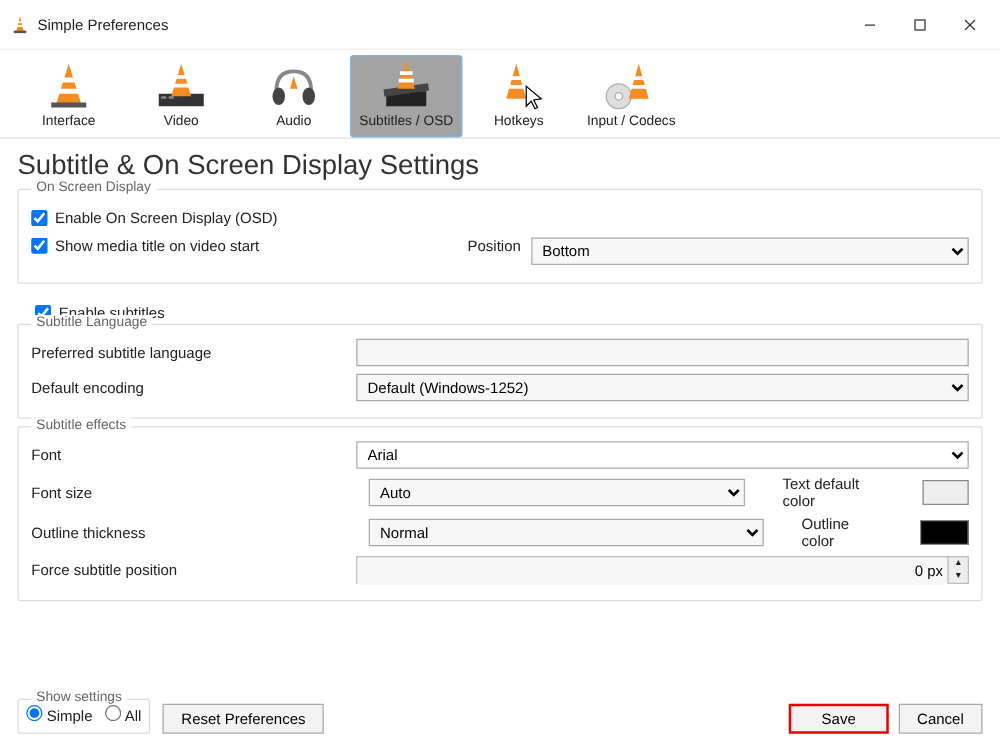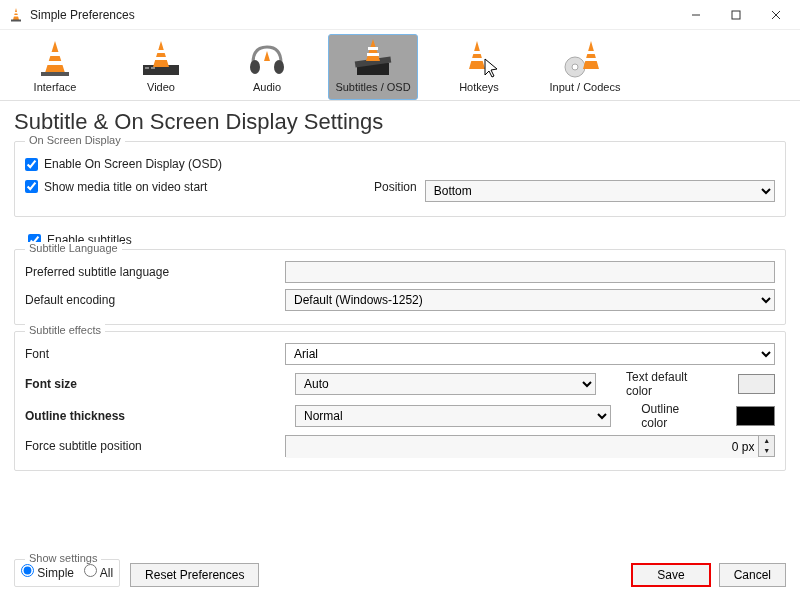--- a/index.html
+++ b/index.html
@@ -1,21 +1,21 @@
 <!DOCTYPE html>
 <html><head>
 <meta charset="utf-8">
 <style>
 * { box-sizing: border-box; margin: 0; padding: 0; }
 body { font-family: "Segoe UI", Tahoma, sans-serif; font-size: 12px; background: #fff; color: #222; width: 800px; height: 593px; overflow: hidden; }
-.titlebar { height: 30px; display: flex; align-items: center; padding: 0 4px 0 8px; border-bottom: 1px solid #eee; }
+.titlebar { height: 40px; display: flex; align-items: center; padding: 0 4px 0 8px; border-bottom: 1px solid #eee; }
 .titlebar .icon { width: 16px; height: 16px; margin-right: 6px; }
 .titlebar .title { flex: 1; font-size: 12px; }
 .winbtn { width: 40px; height: 30px; display: flex; align-items: center; justify-content: center; }
-.tabs { display: flex; gap: 16px; padding: 4px 10px 0; border-bottom: 1px solid #e0e0e0; }
+.tabs { display: flex; gap: 0; padding: 4px 10px 0; border-bottom: 1px solid #e0e0e0; }
 .tab { width: 90px; text-align: center; padding: 4px 2px 6px; border: 1px solid transparent; border-radius: 3px; }
 .tab.active { background: #a3a3a3; border-color: #7ab7e8; }
 .tab-icon { width: 48px; height: 40px; margin: 0 auto 2px; display: block; }
 .tab-label { font-size: 11px; }
 .heading { font-size: 22px; font-weight: 300; padding: 8px 14px 6px; color: #333; }
 .content { padding: 0 14px; }
 .group { border: 1px solid #dcdcdc; border-radius: 2px; padding: 10px 10px 8px; margin-bottom: 6px; position: relative; }
 .group-title { position: absolute; top: -8px; left: 10px; background: #fff; padding: 0 4px; font-size: 11px; color: #666; }
 .row { display: flex; align-items: center; min-height: 24px; margin-bottom: 4px; }
 .row label.text { flex: 0 0 260px; }
@@ -31,21 +31,21 @@
 .swatch.black { background: #000; }
 .footer { position: absolute; bottom: 6px; left: 0; right: 0; display: flex; align-items: flex-end; padding: 0 14px; }
 .showset { border: 1px solid #dcdcdc; padding: 4px 6px 6px; border-radius:2px; position: relative; margin-right: 10px; }
 .showset .group-title { top:-8px; }
 .btn { border: 1px solid #aaa; background: #f3f3f3; height: 24px; padding: 0 14px; font-family: inherit; font-size: 12px; }
 .btn.save { border: 2px solid #e00; padding: 0 24px; }
 .spacer { flex:1; }
 .enable-sub { display:flex; align-items:center; margin: 16px 0 2px 14px; }
 .post-row { display:flex; align-items:flex-start; }
 .colrow { display:flex; align-items:center; gap:10px; margin-bottom:4px; }
-.colrow label.text { flex:0 0 260px;font-weight:bold; }
+.colrow label.text { flex:0 0 260px; }
 .aftermid { display:flex; align-items:center; gap:28px; margin-left:20px; }
 .cone-svg { display:block; }
 </style>
 </head>
 <body>
 
 <div class="titlebar">
   <svg class="icon cone-svg" viewBox="0 0 16 16">
       <polygon points="8,1 5,13 11,13" fill="#f68b1f"></polygon>
       <rect x="5.5" y="5" width="5" height="1.5" fill="#fff"></rect>

